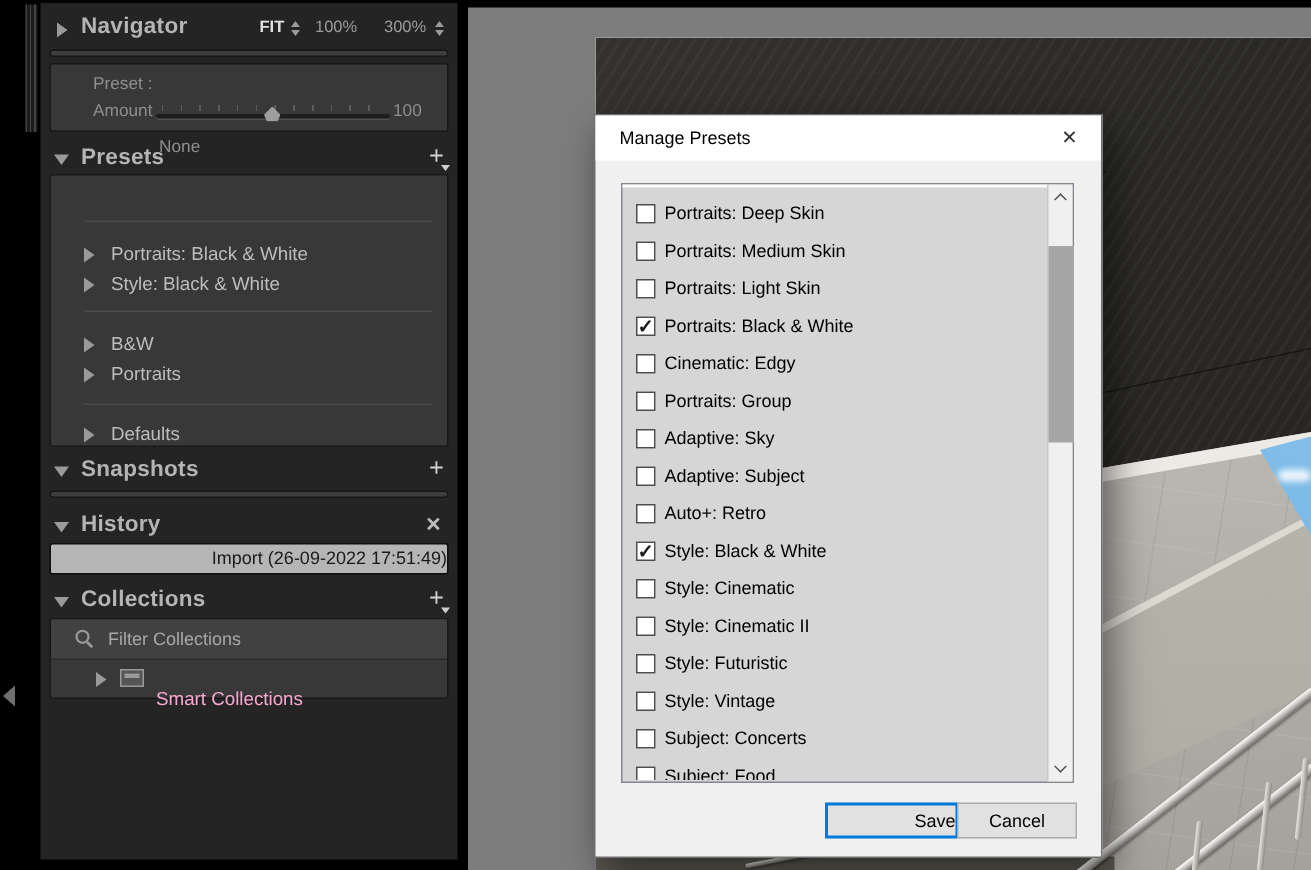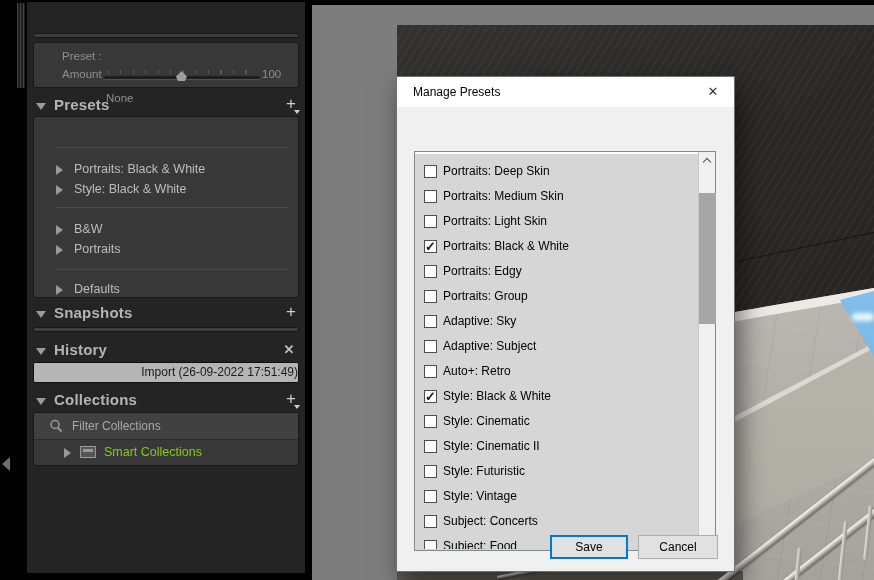--- a/index.html
+++ b/index.html
@@ -94,51 +94,51 @@
   .p-sep { position:absolute; left:22px; right:10px; height:1px; background:#4a4a4a; }
 
   .history-box { top:360px; height:21px; background:#b5b5b5; border-color:#0f0f0f; }
   .history-box .h-item { position:absolute; inset:0; line-height:19px; padding-left:12px; color:#1a1a1a; font-size:12px;text-align:right; }
 
   .coll-box { top:410px; height:54px; }
   .filter-row { position:absolute; left:0; top:0; width:100%; height:27px; border-bottom:1px solid #2a2a2a; background:#414141; }
   .filter-row .ftext { position:absolute; left:38px; top:6px; color:#a8a8a8; font-size:12px; }
   .smart-row { position:absolute; left:0; top:27px; width:100%; height:25px; }
   .smart-row .tri-r { left:30px; top:8px; }
-  .smart-row .slabel { position:absolute; left:70px; top:5px; color:#84cc16; font-size:12.5px; }
+  .smart-row .slabel { position:absolute; left:70px; top:19px; color:#f9a8d4; font-size:12.5px; }
   .search-glyph { position:absolute; left:14px; top:5px; width:16px; height:16px; }
   .boxicon { position:absolute; left:46px; top:6px; width:16px; height:12px; border:1px solid #9a9a9a; background:#555; }
   .boxicon::before { content:""; position:absolute; left:2px; top:2px; right:2px; height:3px; background:#9a9a9a; }
 
   .nav-fit { position:absolute; left:146px; top:4px; font-size:11px; font-weight:bold; color:#e2e2e2; }
   .nav-z { position:absolute; top:4px; font-size:11px; color:#9b9b9b; }
 
   
   .dialog { position:absolute; left:396px; top:76px; width:339px; height:496px; background:#f0f0f0;
       border:1px solid #6f6f6f; box-shadow:6px 10px 24px rgba(0,0,0,.5); color:#000; }
   .titlebar { position:absolute; left:0; top:0; width:100%; height:30px; background:#ffffff; }
   .titlebar .dtitle { position:absolute; left:16px; top:8px; font-size:12px; color:#000; }
   .dlg-close { position:absolute; right:5px; top:3px; width:32px; height:24px; text-align:center; line-height:24px; font-size:13px; color:#333; }
   .listbox { position:absolute; left:17px; top:45px; width:302px; height:400px; background:#d6d6d6;
-      border:1px solid #828790;margin-top:29px; }
+      border:1px solid #828790; }
   .listbox::before { content:""; position:absolute; left:0; top:0; right:17px; height:2px; background:#fcfcfc; }
   .rows { position:absolute; left:3px; top:8px; width:262px; bottom:1px; overflow:hidden; }
   .lb-row { position:relative; height:25px; }
   .cb { position:absolute; left:6px; top:5px; width:13px; height:13px; background:#fff; border:1px solid #4d4d4d; }
   .cb[data-checked="true"]::after { content:"✓"; position:absolute; left:0px; top:-2px; font-size:13px; font-weight:bold; color:#1a1a1a; }
   .lb-label { position:absolute; left:25px; top:4px; font-size:12px; color:#000; }
   .sbar { position:absolute; right:0; top:0; width:17px; height:398px; background:#f0f0f0; border-left:1px solid #c8c8c8; }
   .sbtn { position:absolute; left:0; width:17px; height:17px; }
   .chev { position:absolute; left:5px; width:6px; height:6px; border-left:1.6px solid #505050; border-top:1.6px solid #505050; }
   .chev.up { top:7px; transform:rotate(45deg); }
   .chev.down { top:4px; transform:rotate(225deg); }
   .sthumb { position:absolute; left:0; top:41px; width:17px; height:131px; background:#a6a6a6; }
   .btn { position:absolute; top:458px; height:24px; background:#e1e1e1; font-size:12px; color:#000;
       text-align:center; line-height:21px; font-family:"Liberation Sans", sans-serif; }
-  .btn-save { left:153px; width:78px; border:2px solid #0078d7; }
+  .btn-save { left:153px; width:89px; border:2px solid #0078d7;text-align:right; }
   .btn-cancel { left:241px; width:80px; border:1px solid #adadad; line-height:22px; }
 </style>
 </head>
 <body>
 
 <div class="screen">
 
   <div class="canvas-bg"></div>
   <div class="photo">
     <div class="wall-joints"></div>
@@ -158,20 +158,29 @@
     <div class="post post1"></div>
     <div class="post post2"></div>
     <div class="post post3"></div>
   </div>
 
   <div class="panel-scroll-thumb"></div>
   <div class="collapse-arrow"></div>
 
   <div class="panel">
 
+    <div class="hdr" style="top:6px;">
+      <span class="tri-r" style="left:11px; top:7px;"></span>
+      <span class="title">Navigator</span>
+      <span class="nav-fit">FIT</span>
+      <span class="updown" style="left:167px; top:6px;"></span>
+      <span class="nav-z" style="left:183px;">100%</span>
+      <span class="nav-z" style="left:229px;">300%</span>
+      <span class="updown" style="left:263px; top:6px;"></span>
+    </div>
     <div class="thinbar" style="top:31px;"></div>
 
     <div class="box preset-box">
       <span class="dim lbl1">Preset :</span>
       <span class="dim val1">None</span>
       <span class="dim lbl2">Amount</span>
       <span class="slider-ticks"></span>
       <span class="slider-track"></span>
       <span class="slider-thumb"></span>
       <span class="dim val2">100</span>
@@ -264,21 +273,21 @@
         <div class="lb-row">
             <span class="cb" data-checked="false"></span>
             <span class="lb-label">Portraits: Light Skin</span>
           </div>
         <div class="lb-row">
             <span class="cb" data-checked="true"></span>
             <span class="lb-label">Portraits: Black &amp; White</span>
           </div>
         <div class="lb-row">
             <span class="cb" data-checked="false"></span>
-            <span class="lb-label">Portraits: Edgy</span>
+            <span class="lb-label">Cinematic: Edgy</span>
           </div>
         <div class="lb-row">
             <span class="cb" data-checked="false"></span>
             <span class="lb-label">Portraits: Group</span>
           </div>
         <div class="lb-row">
             <span class="cb" data-checked="false"></span>
             <span class="lb-label">Adaptive: Sky</span>
           </div>
         <div class="lb-row">

